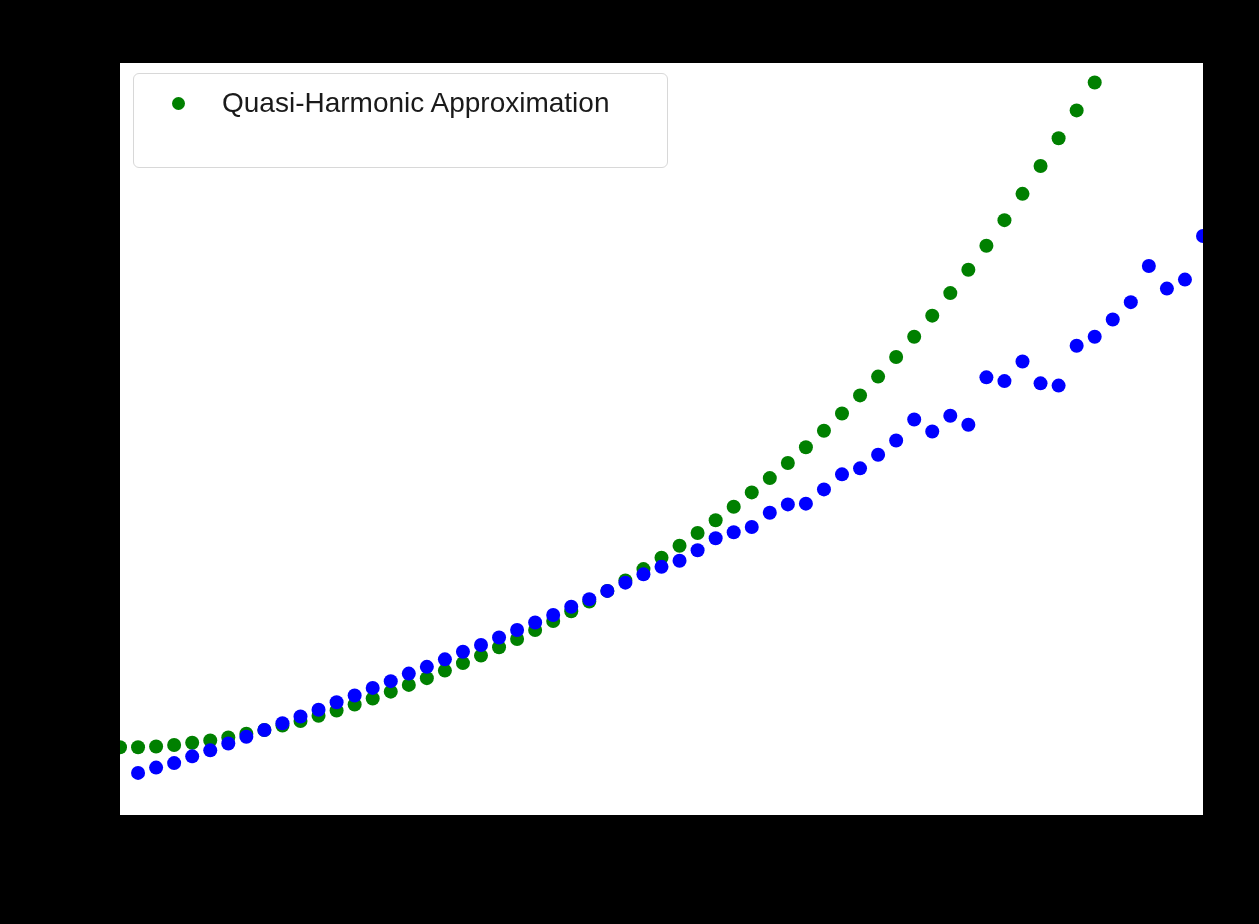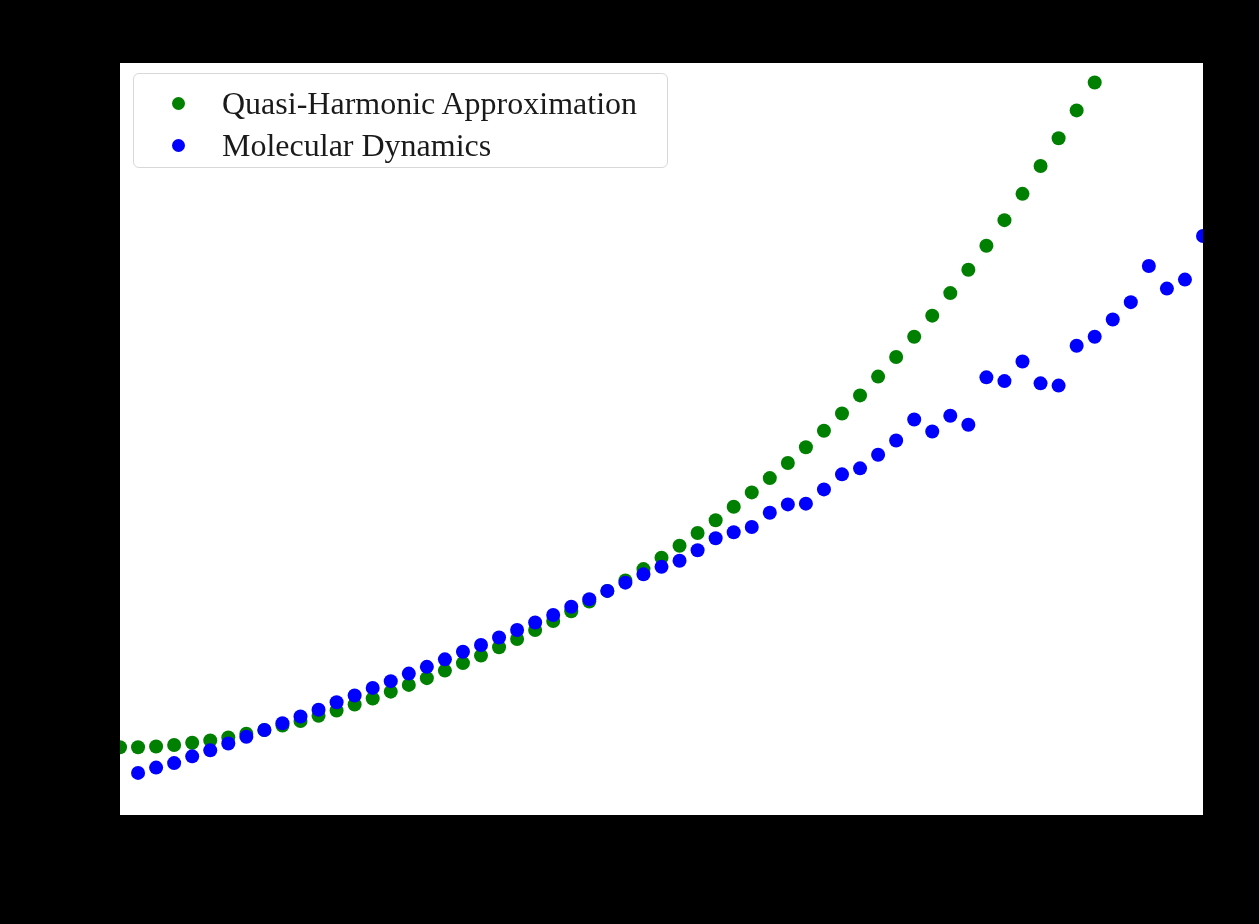--- a/index.html
+++ b/index.html
@@ -72,25 +72,25 @@
   }
 
   .legend-dot {
     width: 13px;
     height: 13px;
     border-radius: 50%;
     display: block;
   }
 
   .legend-label {
-    font-size: 32px;
+    font-size: 28px;
     line-height: 30px;
     color: #1a1a1a;
     white-space: nowrap;
-    font-family: Liberation Serif, serif;
+    font-family: Liberation Sans, sans-serif;
     letter-spacing: 0px;
   }
 </style>
 </head>
 <body>
 
 <div id="figure" style="background: rgb(0, 0, 0);">
 
   <div id="plot-area" style="background: rgb(255, 255, 255);">
     <svg id="data-layer" viewBox="0 0 1083 752" preserveAspectRatio="none" xmlns="http://www.w3.org/2000/svg">
@@ -220,22 +220,16 @@
         </g>
     </svg>
 
     <div id="legend" style="border-color: rgb(216, 216, 216);">
       <div class="legend-row row-0">
         <span class="legend-marker-cell">
           <span class="legend-dot" id="legend-dot-0" style="background: rgb(0, 128, 0);"></span>
         </span>
         <span class="legend-label">Quasi-Harmonic Approximation</span>
       </div>
-      <div class="legend-row row-1">
-        <span class="legend-marker-cell">
-          <span class="legend-dot" id="legend-dot-1" style="background: rgb(0, 0, 255);"></span>
-        </span>
-        <span class="legend-label">Molecular Dynamics</span>
-      </div>
     </div>
   </div>
 
 </div>
 
 </body></html>

